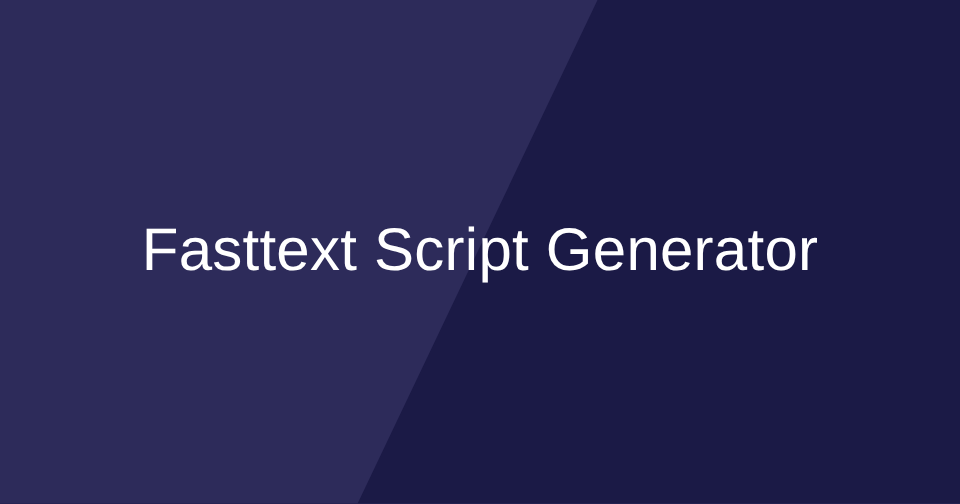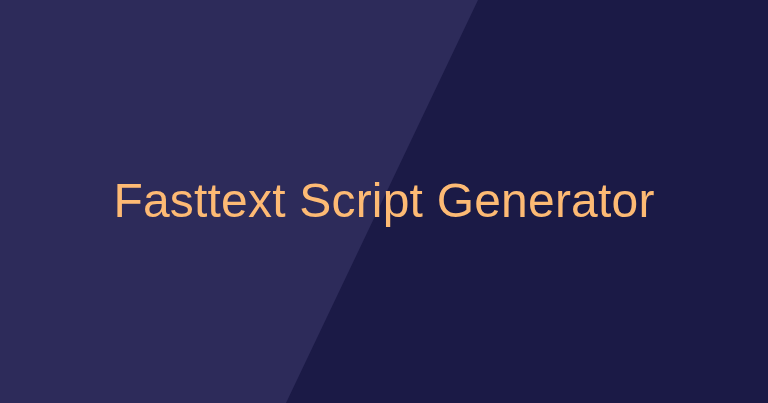--- a/index.html
+++ b/index.html
@@ -40,21 +40,21 @@
   .banner-title-wrap {
     position: absolute;
     inset: 0;
     display: flex;
     align-items: center;
     justify-content: center;
   }
 
   .banner-title {
     margin: 0;
-    color: #fdba74;
+    color: #ffffff;
     font-family: "Liberation Sans", sans-serif;
     font-size: 48px;
     font-weight: 400;
     line-height: 1;
     letter-spacing: 0.2px;
     white-space: nowrap;
     text-align: left;
     position: relative;
     top: -1px;
   }

